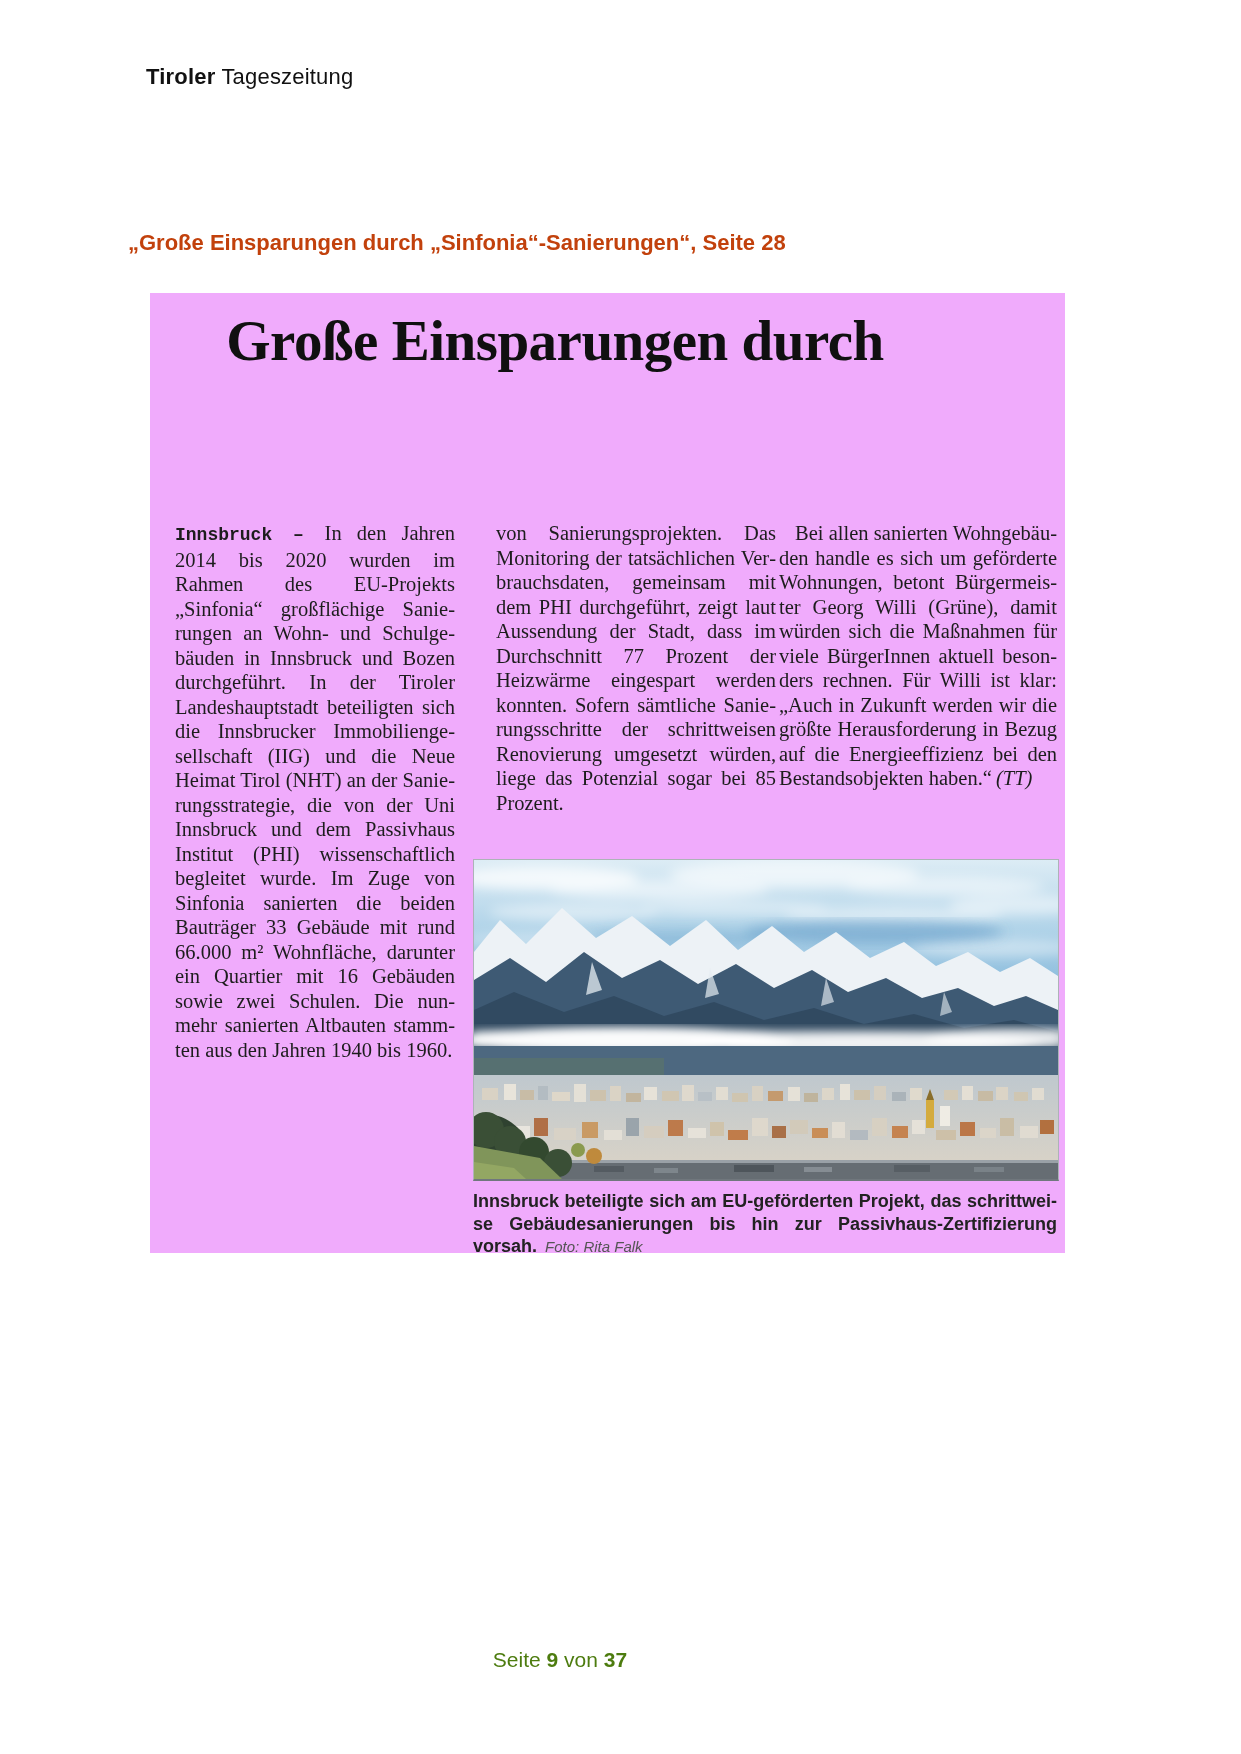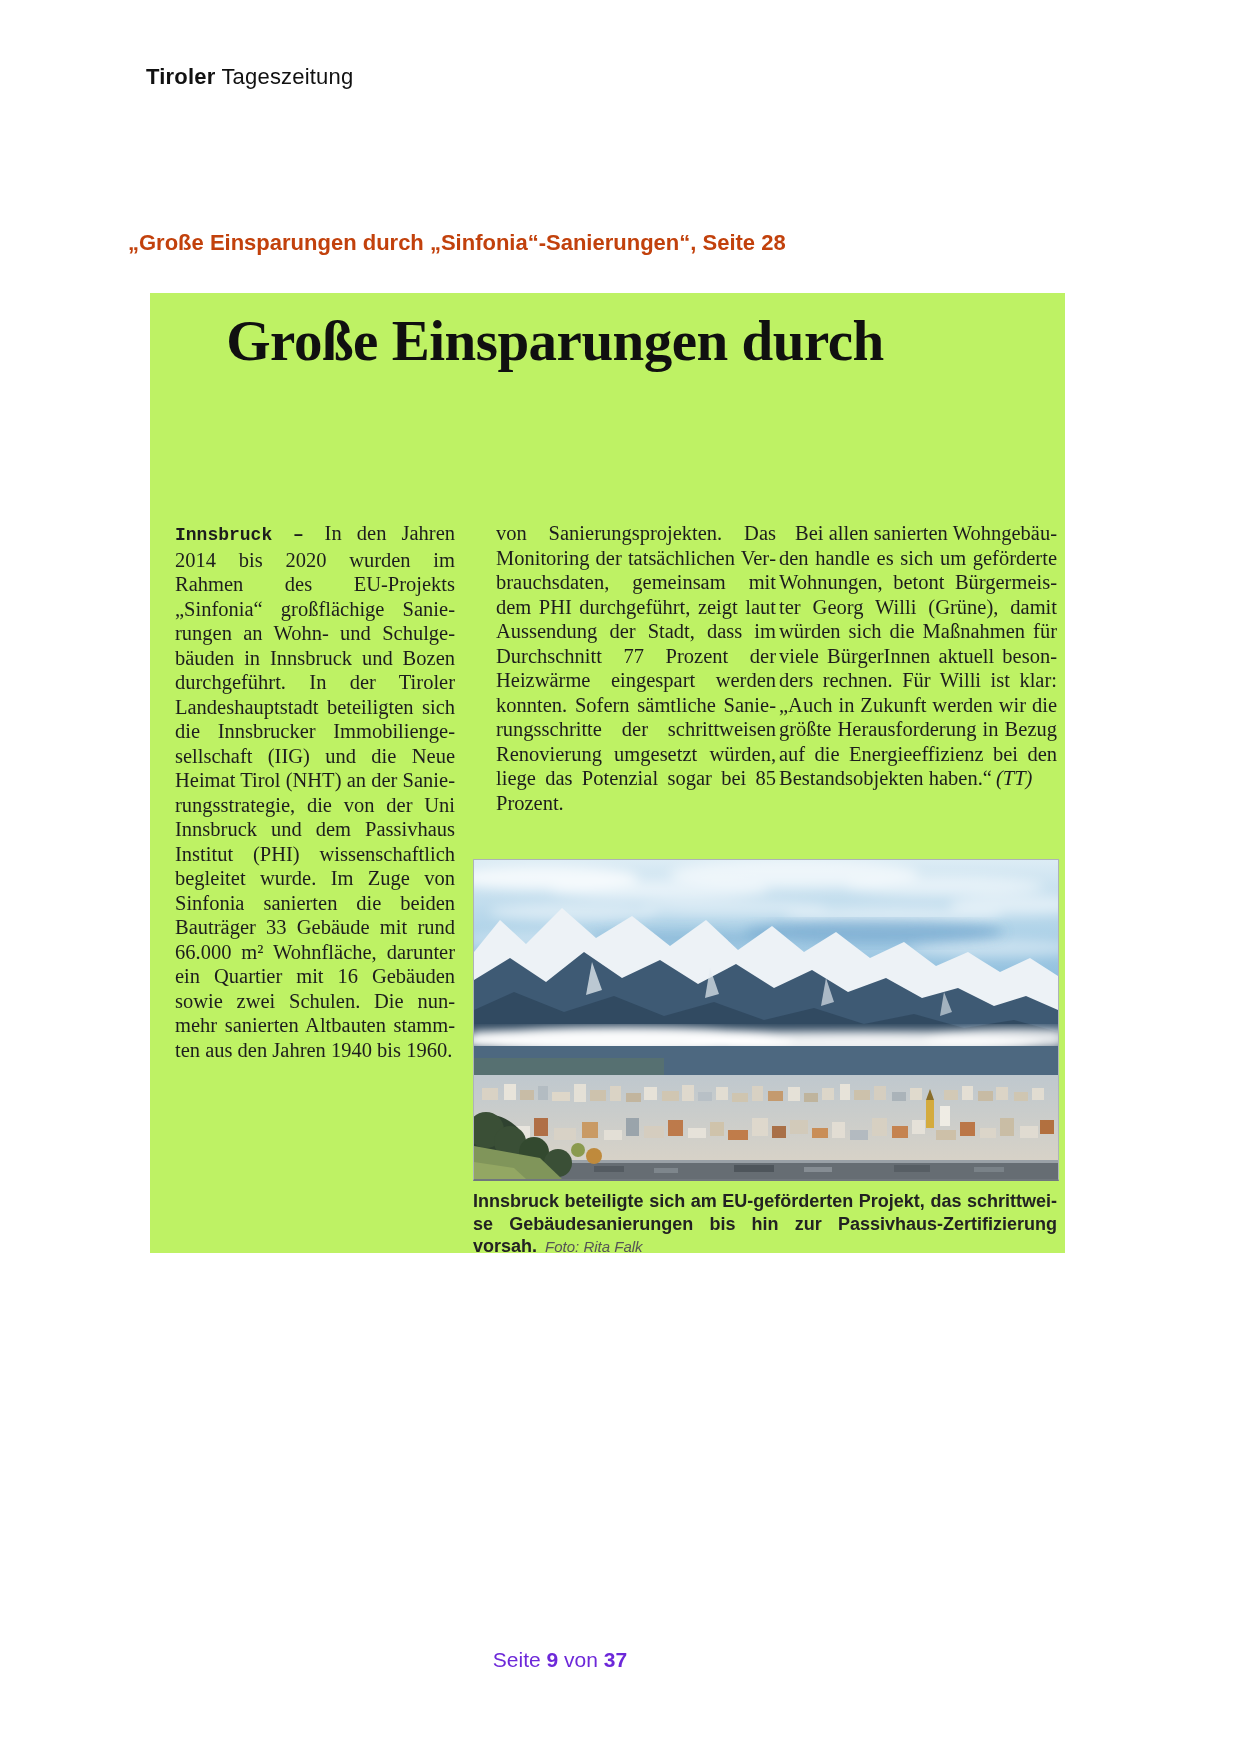--- a/index.html
+++ b/index.html
@@ -4,21 +4,21 @@
 <style>
   html,body{margin:0;padding:0;background:#ffffff;}
   .page{position:relative;width:1241px;height:1754px;background:#ffffff;overflow:hidden;
         font-family:"Liberation Sans",sans-serif;color:#1a1a1a;}
   
   .masthead{position:absolute;left:146px;top:64px;font-size:22px;letter-spacing:.2px;color:#111;}
   .masthead .bold{font-weight:bold;}
   
   .toc-headline{position:absolute;left:128px;top:230px;font-size:22px;font-weight:bold;color:#c2410c;}
   
-  .clipping{position:absolute;left:150px;top:293px;width:915px;height:960px;background:#bef264;}
+  .clipping{position:absolute;left:150px;top:293px;width:915px;height:960px;background:#f0abfc;}
   .headline{position:absolute;left:20px;top:12px;width:770px;margin:0;text-align:center;
             font-family:"Liberation Serif",serif;font-weight:bold;color:#101010;
             font-size:57px;line-height:71px;letter-spacing:-.5px;}
   .hl-line{display:block;}
   .col{position:absolute;top:228px;font-family:"Liberation Serif",serif;font-size:20.5px;
        line-height:24.5px;text-align:justify;color:#1d1d1d;hyphens:manual;-webkit-hyphens:manual;}
   .col1{left:25px;width:280px;}
   .col2{left:346px;width:280px;}
   .col3{left:629px;width:278px;}
   .body-p{margin:0;}
@@ -27,21 +27,21 @@
   .byline{font-style:italic;margin-left:4px;}
   
   .photo{position:absolute;left:323px;top:566px;width:584px;height:319px;
          border:1px solid #adb3b8;border-bottom:2px solid #70777d;box-sizing:content-box;}
   .photo svg{display:block;}
   
   .caption{position:absolute;left:323px;top:897px;width:584px;font-size:18px;font-weight:bold;
            line-height:22.5px;text-align:justify;color:#222;hyphens:manual;-webkit-hyphens:manual;}
   .credit{font-size:15px;font-weight:normal;color:#555;padding-left:8px;white-space:nowrap;font-style:italic;}
   
-  .footer{position:absolute;left:0;top:1648px;width:1120px;text-align:center;font-size:21px;color:#6d28d9;}
+  .footer{position:absolute;left:0;top:1648px;width:1120px;text-align:center;font-size:21px;color:#4d7c0f;}
   .footer b{font-weight:bold;}
 </style>
 </head>
 <body lang="de">
 
 <div class="page">
 
   <div class="masthead">
     <span class="bold">Tiroler</span><span> Tageszeitung</span>
   </div>

